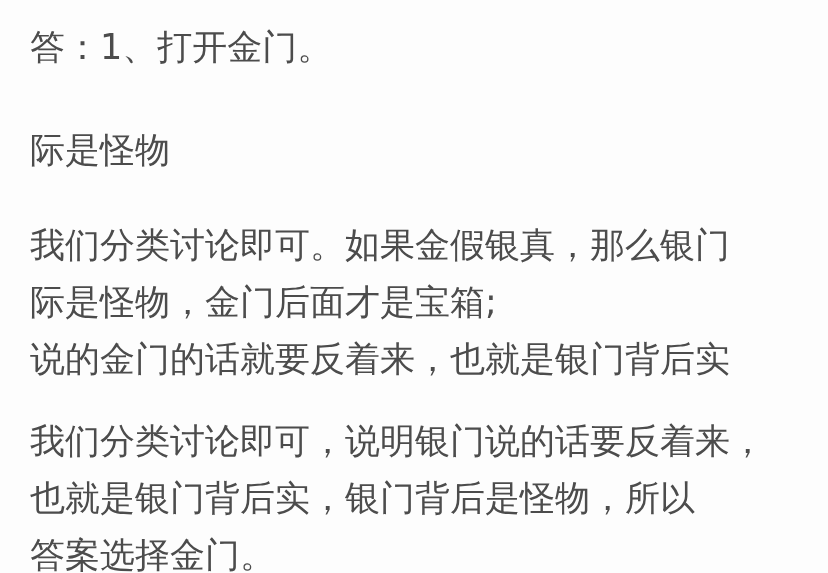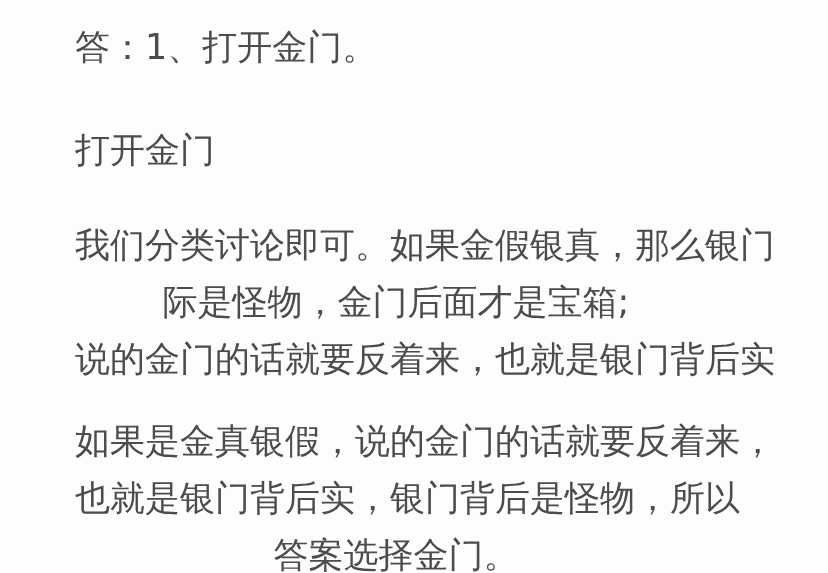--- a/index.html
+++ b/index.html
@@ -12,21 +12,20 @@
     overflow: hidden;
     background: #fdfdfd;
     color: #4c4c4c;
     font-family: "DejaVu Sans", "Liberation Sans", sans-serif;
   }
   .page {
     padding: 19px 40px 0 30px;
     box-sizing: border-box;
     width: 712px;
     height: 573px;
-    margin-left: 45px;
   }
   .answer-line {
     margin: 0;
     font-size: 35px;
     line-height: 57px;
     font-weight: 400;
     white-space: nowrap;
   }
   .section-title {
     margin: 46px 0 0 0;
@@ -35,39 +34,38 @@
     font-weight: 400;
     white-space: nowrap;
   }
   .paragraph {
     font-size: 35px;
     line-height: 57px;
     font-weight: 400;
   }
   .paragraph .line {
     white-space: nowrap;
-    text-align: center;
   }
   .p1 { margin-top: 38px; }
   .p2 { margin-top: 25px; }
 </style>
 </head>
 <body>
 
 <div class="page">
 
   <p class="answer-line">答：1、打开金门。</p>
 
-  <h2 class="section-title">打开金门</h2>
+  <h2 class="section-title">际是怪物</h2>
 
   <div class="paragraph p1">
     <div class="line">我们分类讨论即可。如果金假银真，那么银门</div>
     <div class="line">际是怪物，金门后面才是宝箱;</div>
     <div class="line">说的金门的话就要反着来，也就是银门背后实</div>
   </div>
 
   <div class="paragraph p2">
-    <div class="line">如果是金真银假，说的金门的话就要反着来，</div>
+    <div class="line">我们分类讨论即可，说明银门说的话要反着来，</div>
     <div class="line">也就是银门背后实，银门背后是怪物，所以</div>
     <div class="line">答案选择金门。</div>
   </div>
 
 </div>
 
 </body></html>

